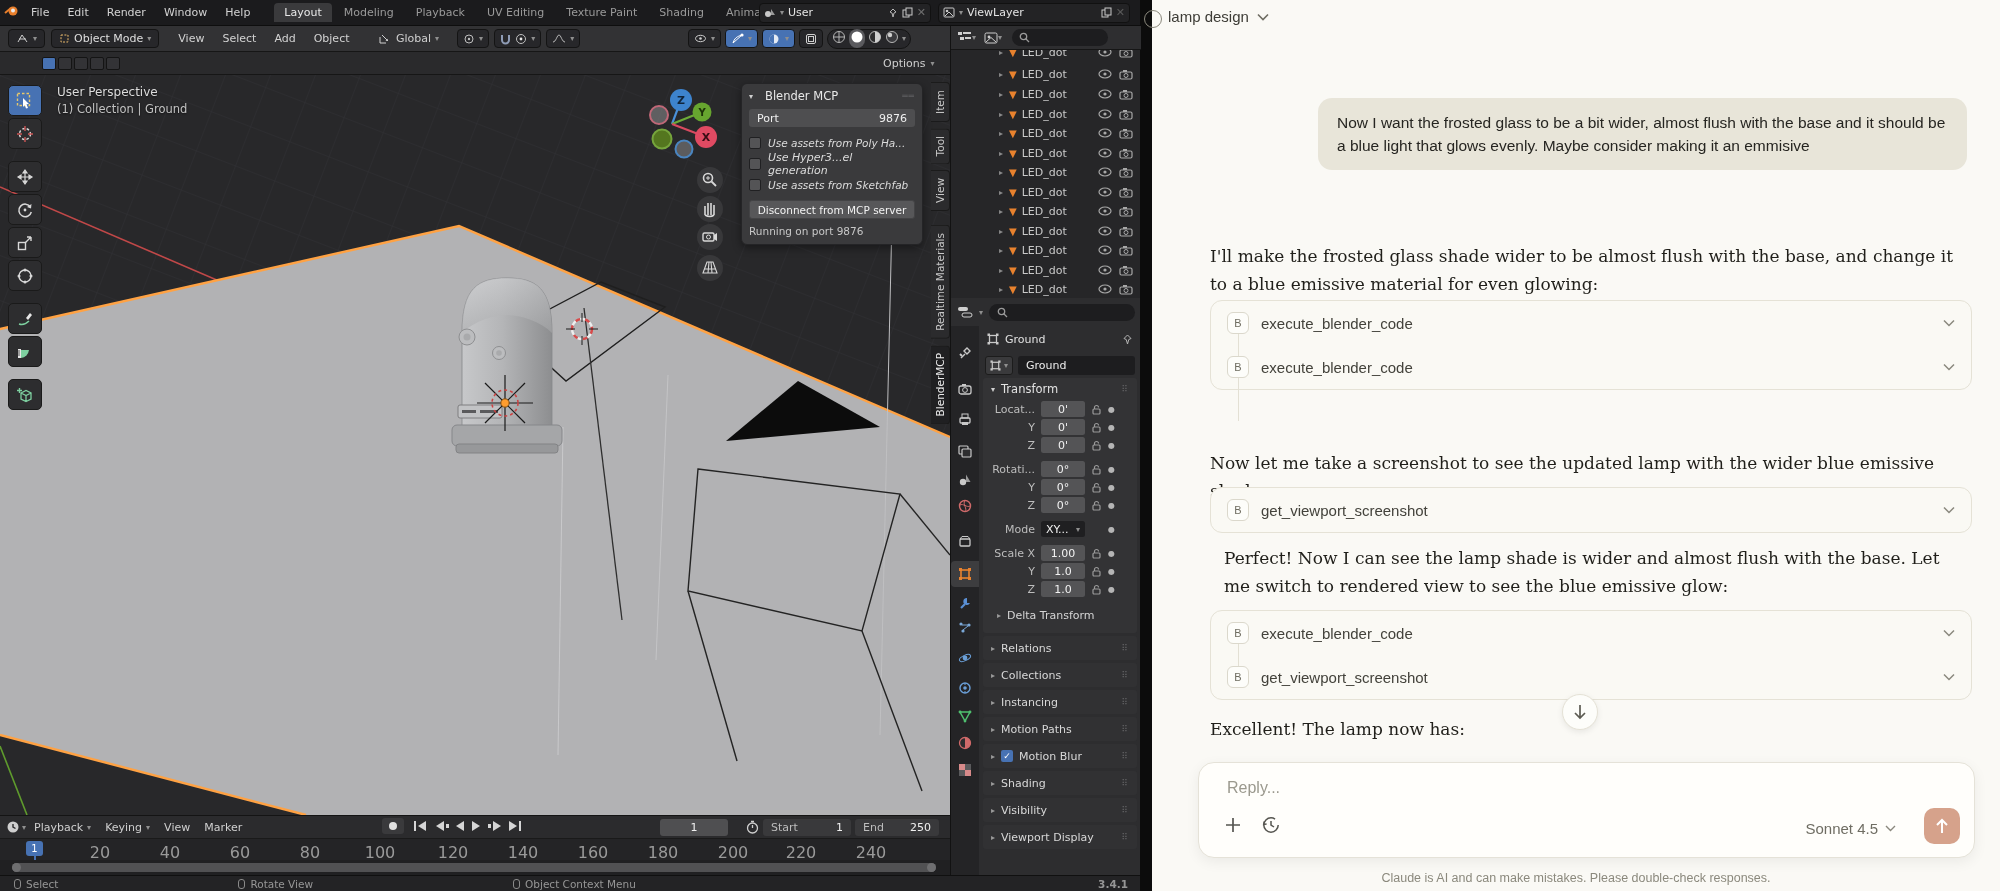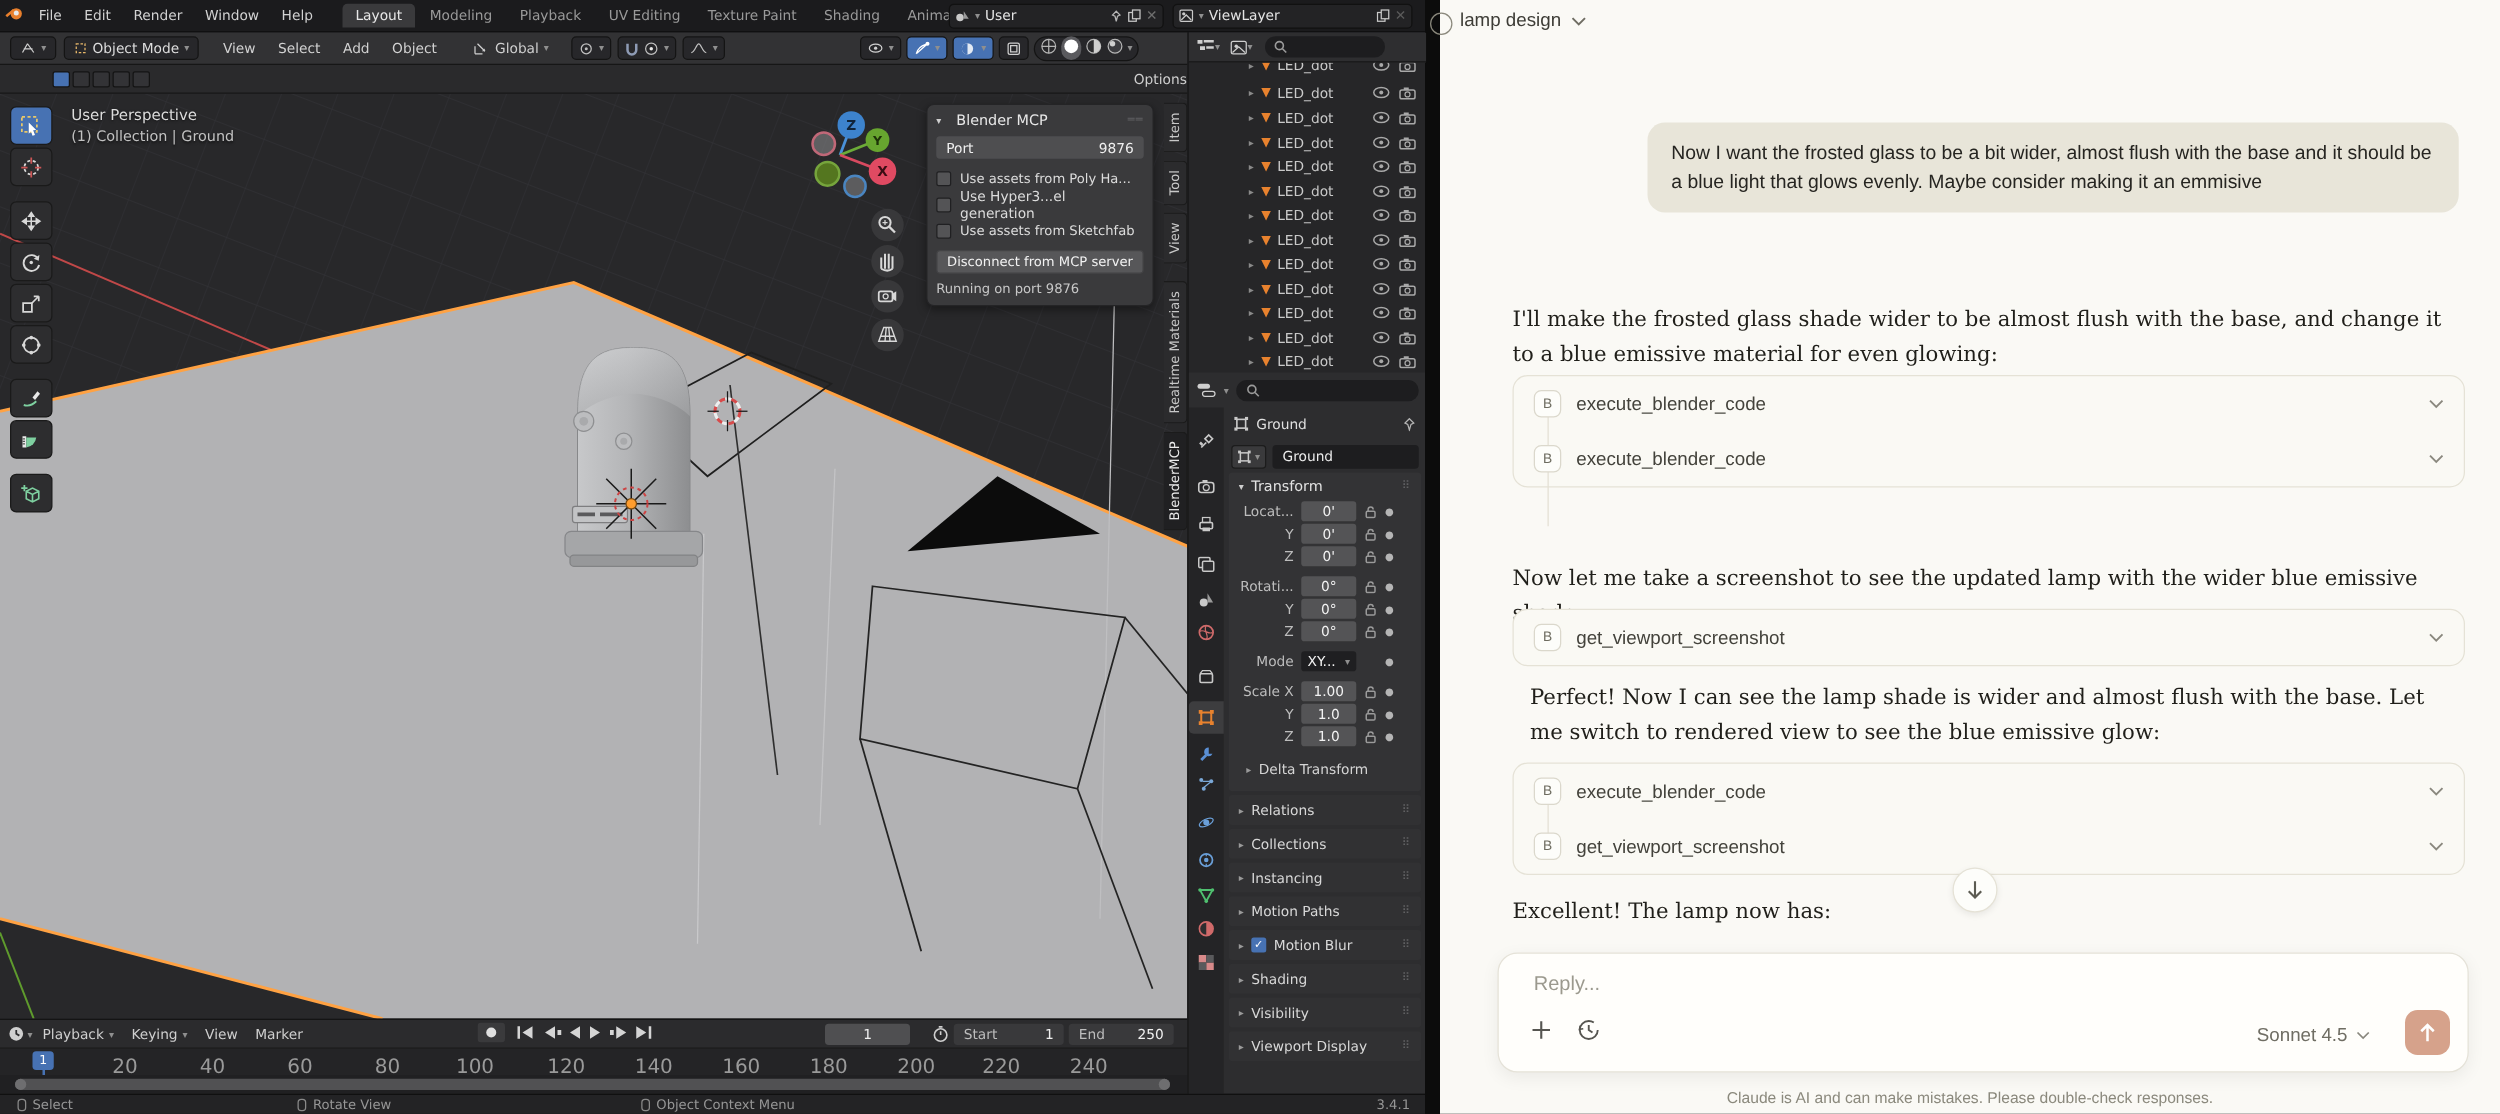--- a/index.html
+++ b/index.html
@@ -25,21 +25,21 @@
   .vp-txt1 { color:#dcdcdc; font-size:12px; text-shadow:0 1px 2px #0008; }
   .vp-txt2 { color:#c2c2c2; font-size:11.5px; text-shadow:0 1px 2px #0008; }
   .tbtn { width:34px; height:31px; background:#2d2d2f; border:1px solid #1a1a1a; border-radius:5px; margin-bottom:2px; display:flex; align-items:center; justify-content:center; }
   .tbtn.active { background:#4772b3; }
   .vtab { writing-mode:vertical-rl; transform:rotate(180deg); background:#2b2b2d; color:#c8c8c8; font-size:10.5px; padding:7px 3px; border-radius:4px 0 0 4px; border:1px solid #1b1b1b; border-right:none; }
   .vtab.active { background:#202022; color:#ececec; }
   
   #mcp { position:absolute; left:741px; top:8px; width:182px; background:#3a3a3c; border:1px solid #242426; border-radius:6px; padding:5px 7px 7px; box-shadow:0 3px 8px #0006; }
   .mcp-row { background:#4e4e50; border-radius:3px; height:18px; display:flex; align-items:center; padding:0 8px; justify-content:space-between; color:#efefef; }
   .chk { width:12px; height:12px; background:#545456; border:1px solid #202022; border-radius:2px; margin-right:7px; flex:none; }
-  .mcp-chk { display:flex; align-items:center; height:21px; color:#dcdcdc; }
+  .mcp-chk { display:flex; align-items:center; height:21px; color:#dcdcdc;font-style:italic; }
   .mcp-btn { background:#575759; border:1px solid #434345; border-radius:3px; height:19px; display:flex; align-items:center; justify-content:center; color:#f2f2f2; margin-top:5px; }
   
   #rightcol { position:absolute; left:950px; top:26px; width:190px; height:849px; background:#28282a; border-left:1px solid #121212; }
   #outliner { position:absolute; left:0; top:0; width:190px; height:272px; background:#262628; overflow:hidden; }
   #out-hdr { position:absolute; left:0; top:0; width:190px; height:24px; background:#2e2e30; border-bottom:1px solid #161616; display:flex; align-items:center; z-index:3; }
   .ol-row { position:absolute; left:0; width:190px; height:20px; display:flex; align-items:center; color:#c9c9c9; }
   .tri-mesh { color:#e8822e; font-size:10px; margin:0 5px 0 6px; }
   .ol-caret { color:#8a8a8a; font-size:8px; margin-left:48px; }
   #props { position:absolute; left:0; top:272px; width:190px; height:577px; background:#2d2d2f; overflow:hidden; }
   #props-tabs { position:absolute; left:0; top:28px; width:28px; height:549px; background:#242426; }
@@ -242,21 +242,21 @@
     </div>
   </div>
 
   <div id="hdr3">
     <span style="width:42px;"></span>
     <span class="mini-sq on"></span>
     <span class="mini-sq"></span>
     <span class="mini-sq"></span>
     <span class="mini-sq"></span>
     <span class="mini-sq"></span>
-    <span class="abs row" style="left:883px; gap:5px;margin-left:24px;">
+    <span class="abs row" style="left:883px; gap:5px;">
       <span>Options</span>
         <span class="dd">▾</span>
     </span>
   </div>
 
   <div id="viewport">
     <svg width="950" height="740" viewBox="0 0 950 740">
       <defs>
         <pattern id="vgrid" width="42" height="42" patternUnits="userSpaceOnUse" patternTransform="rotate(21)">
           <path d="M0 0 H42 M0 0 V42" stroke="#313135" stroke-width="1" fill="none"></path>
@@ -1113,21 +1113,21 @@
   <div id="statusbar">
     <span style="width:14px;"></span>
     <span class="mouse-ic"></span>
     <span>Select</span>
     <span style="width:180px;"></span>
     <span class="mouse-ic"></span>
     <span>Rotate View</span>
     <span style="width:200px;"></span>
     <span class="mouse-ic"></span>
     <span>Object Context Menu</span>
-    <span style="margin-left:auto; margin-right:12px;">3.4.1</span>
+    <span style="margin-left:auto; margin-right:12px;font-weight:bold;">3.4.1</span>
   </div>
 </div>
 
 <div id="divider"></div>
 
 <div id="chat">
   <div class="abs" style="left:-8px; top:10px; width:18px; height:18px; border:1.5px solid #8a887c; border-radius:50%;"></div>
   <div id="chat-title">
     <span>lamp design</span>
     <svg width="12" height="8" viewBox="0 0 12 8">

